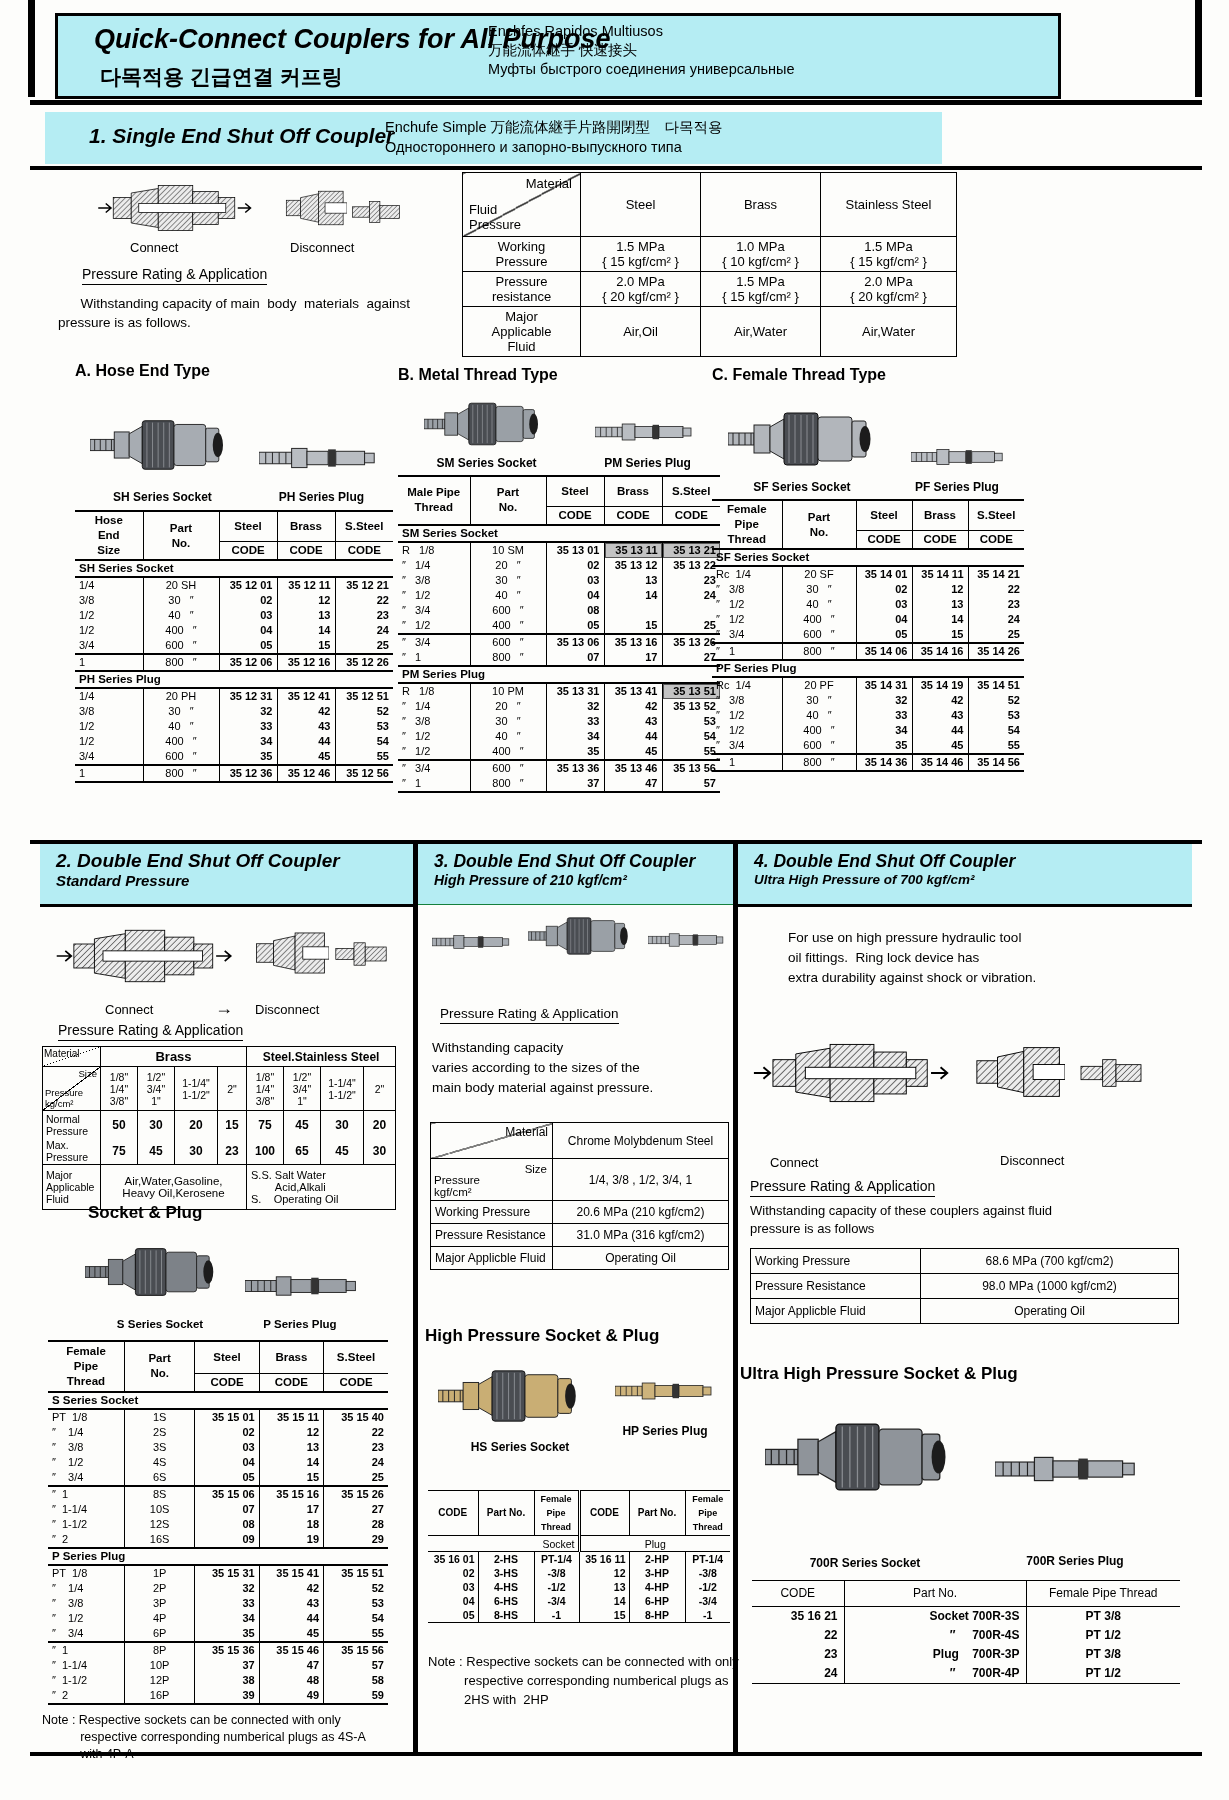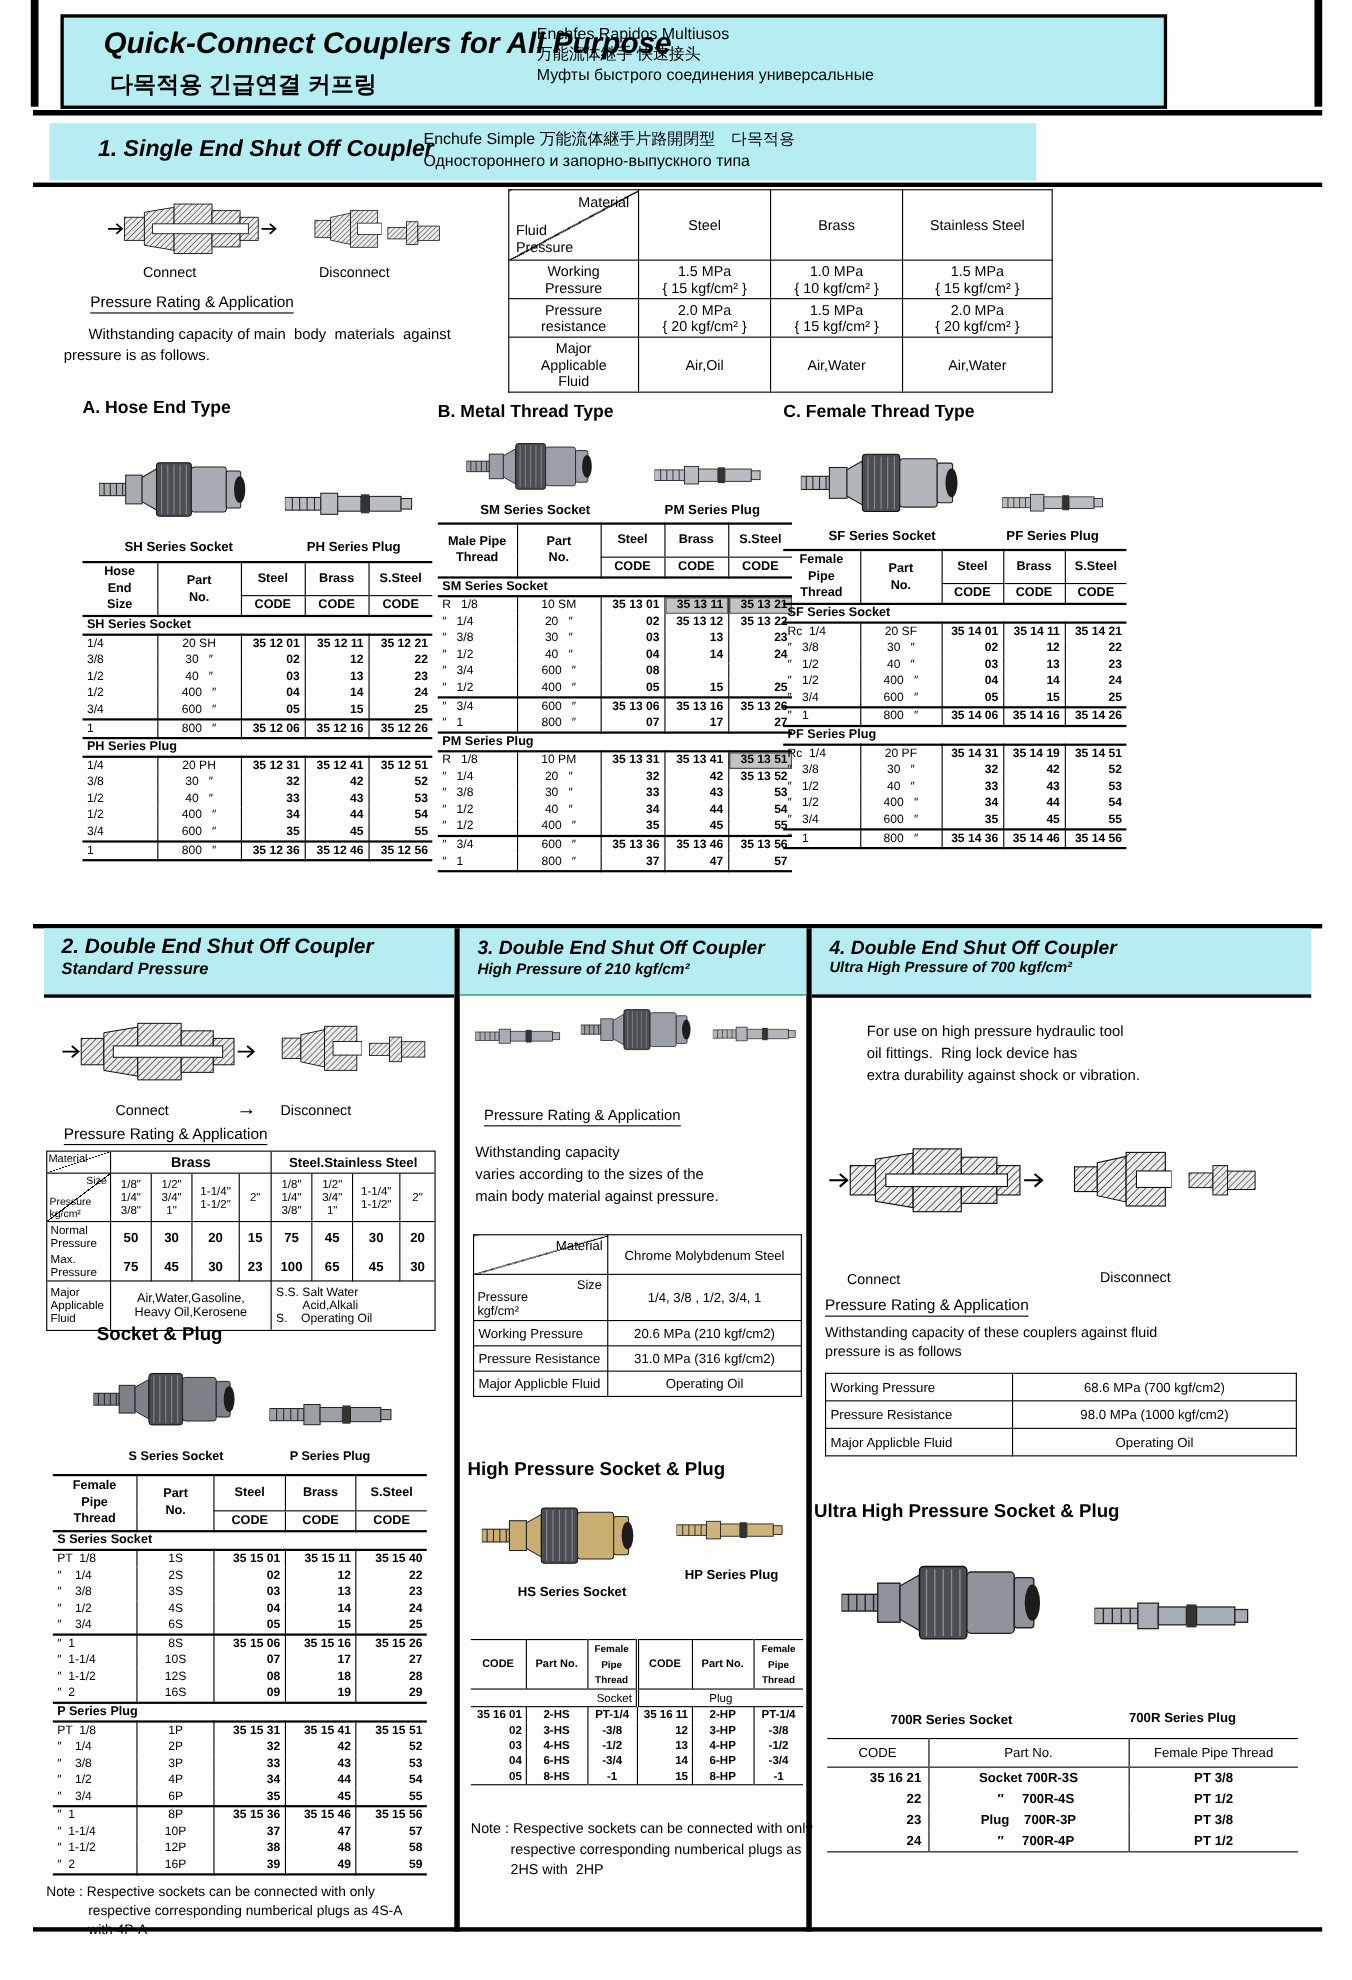--- a/index.html
+++ b/index.html
@@ -60,21 +60,21 @@
   .t3 td:nth-child(1),.t3 td:nth-child(4){text-align:right;}
   .t3 .dub{border-left:3px double #000;}
   .t3 tbody.sub td{font-weight:400;border-bottom:1px solid #000;}
 
   
   table.t4{border-collapse:collapse;width:100%;table-layout:fixed;font-size:12px;line-height:19px;border-top:1.6px solid #000;border-bottom:1.6px solid #000;}
   .t4 th{font-weight:400;font-size:12px;border-left:1px solid #000;border-bottom:1.4px solid #000;padding:3px;}
   .t4 th:first-child{border-left:none;}
   .t4 td{border-left:1px solid #000;padding:0 6px;font-weight:700;}
   .t4 td:first-child{border-left:none;text-align:right;white-space:pre;}
-  .t4 td:nth-child(2){white-space:pre;text-align:center;}
+  .t4 td:nth-child(2){white-space:pre;text-align:right;}
   .t4 td:nth-child(3){text-align:center;}
 </style>
 </head>
 <body>
 
 <svg width="0" height="0" style="position:absolute">
   <defs>
     <pattern id="hat" width="5" height="5" patternUnits="userSpaceOnUse" patternTransform="rotate(45)">
       <rect width="5" height="5" fill="#ececec"></rect>
       <line x1="0" y1="0" x2="0" y2="5" stroke="#444" stroke-width="1.6"></line>

